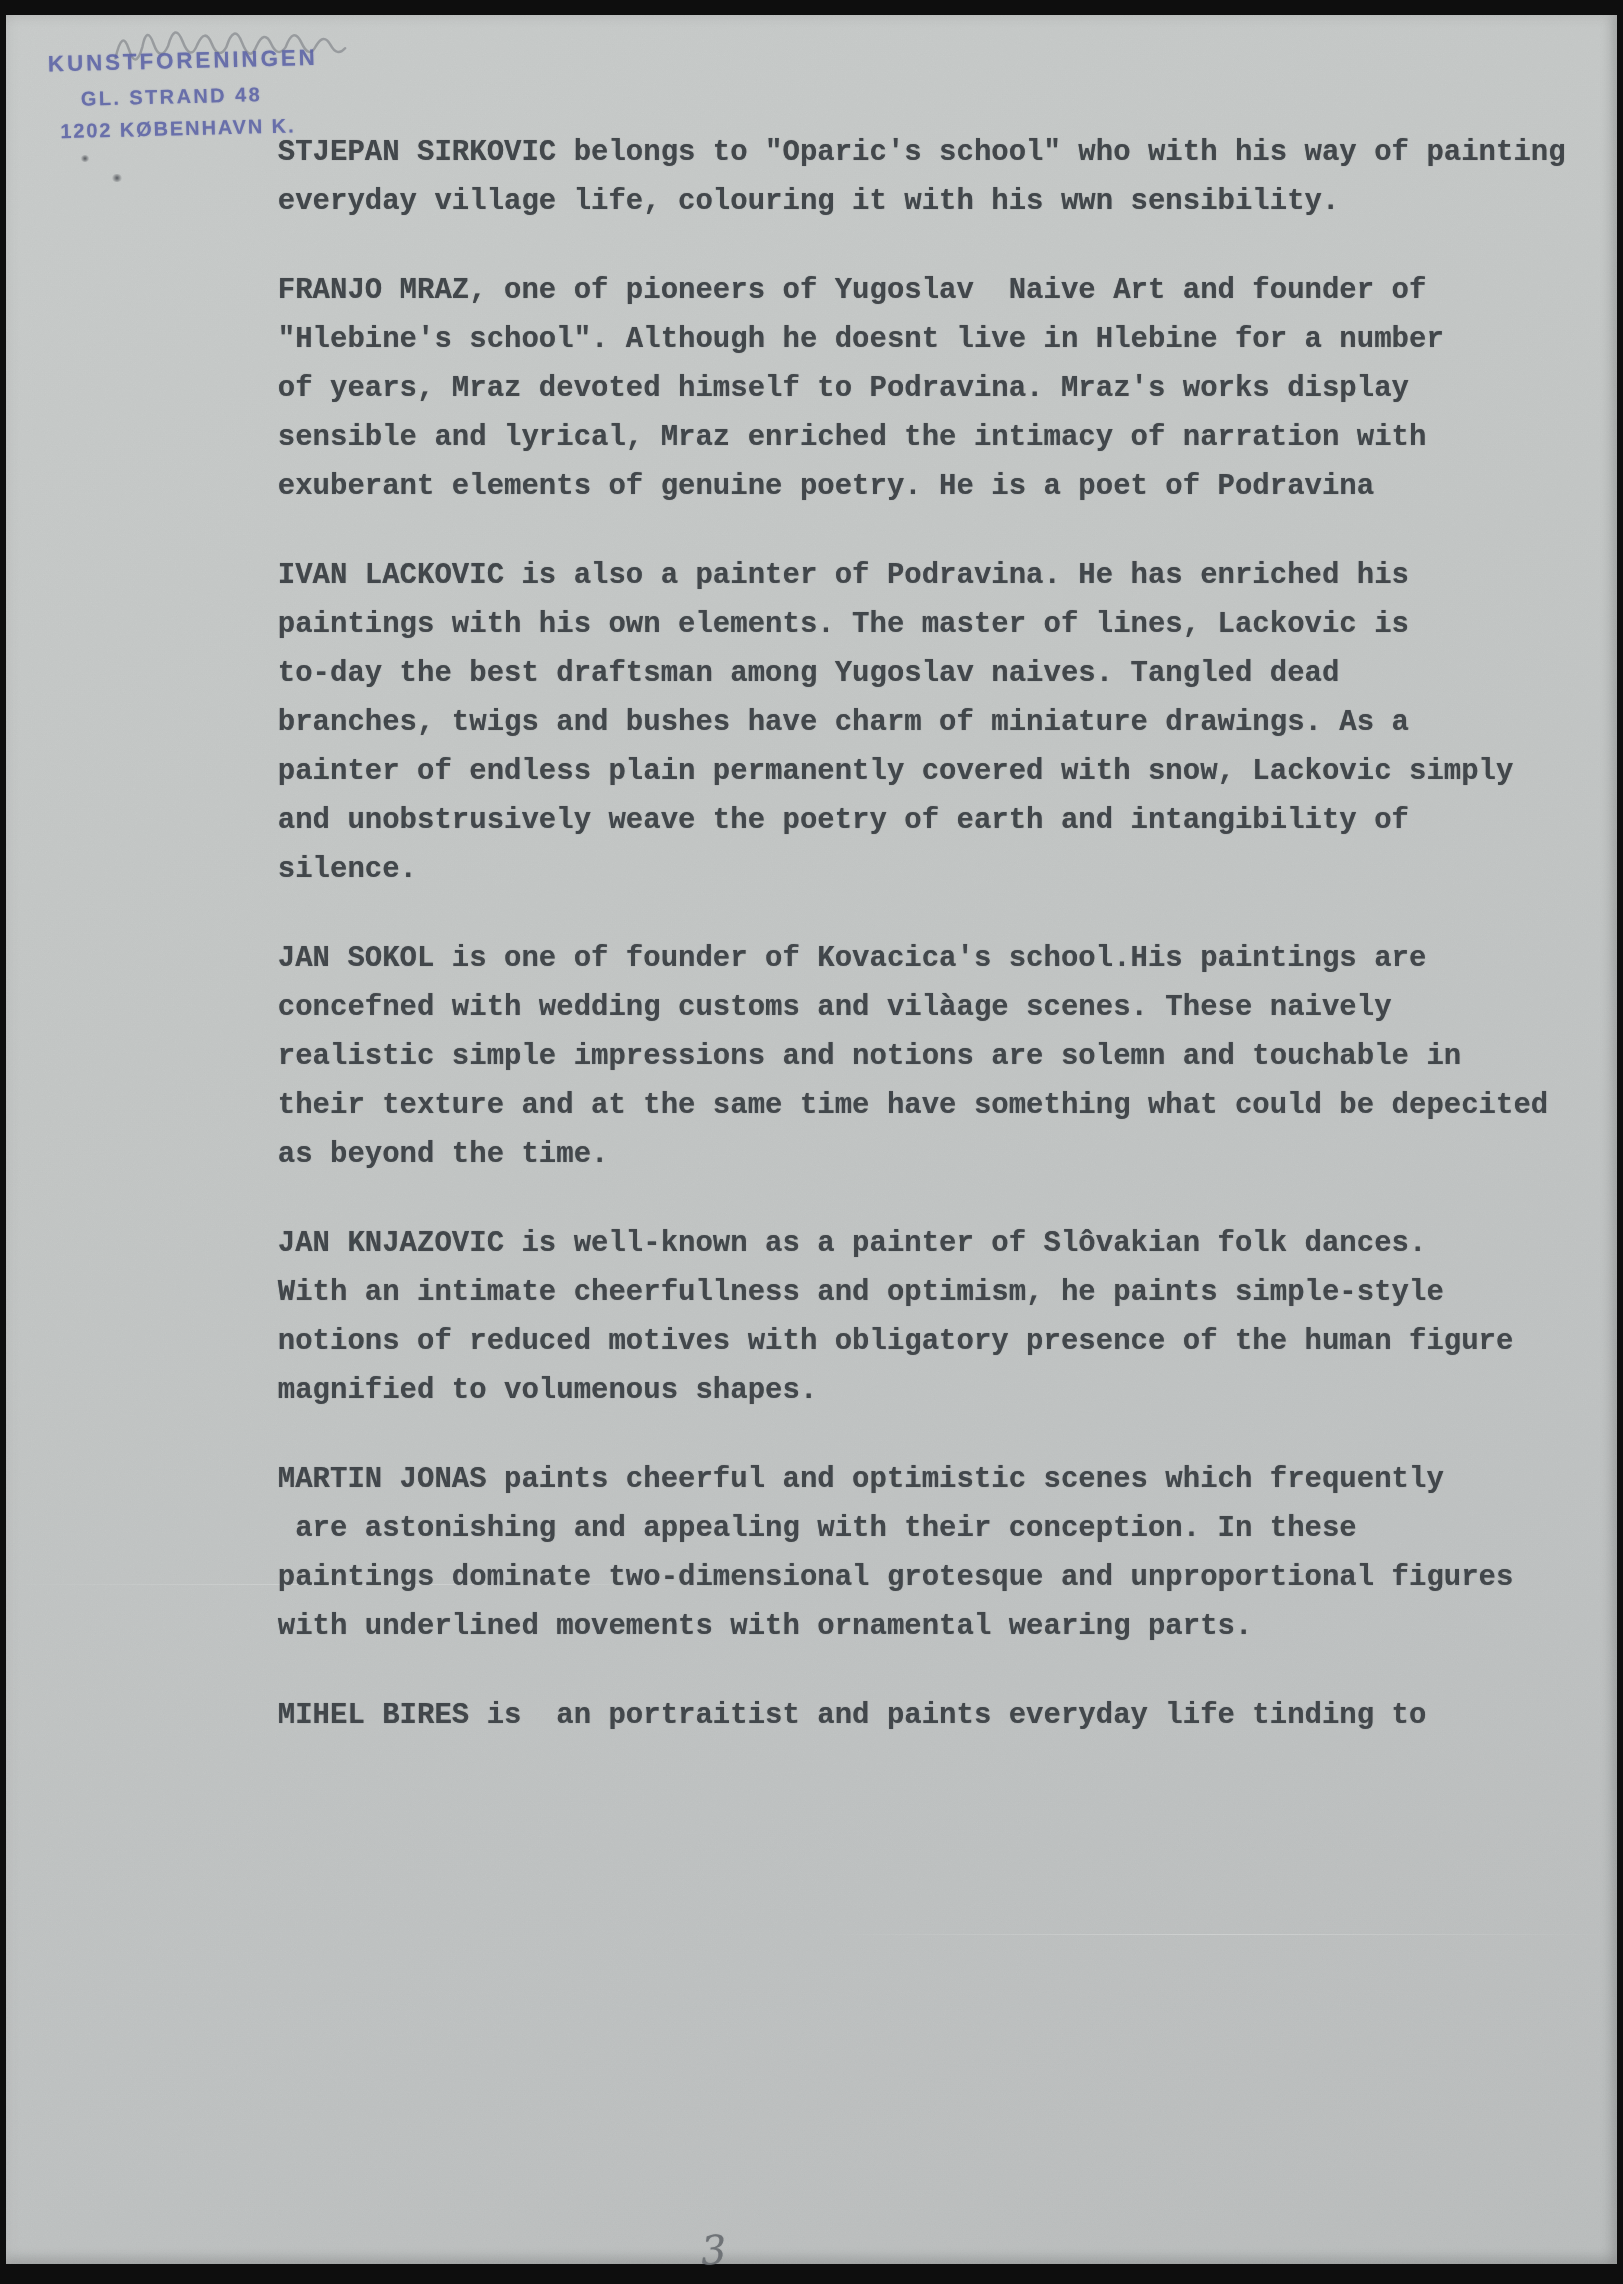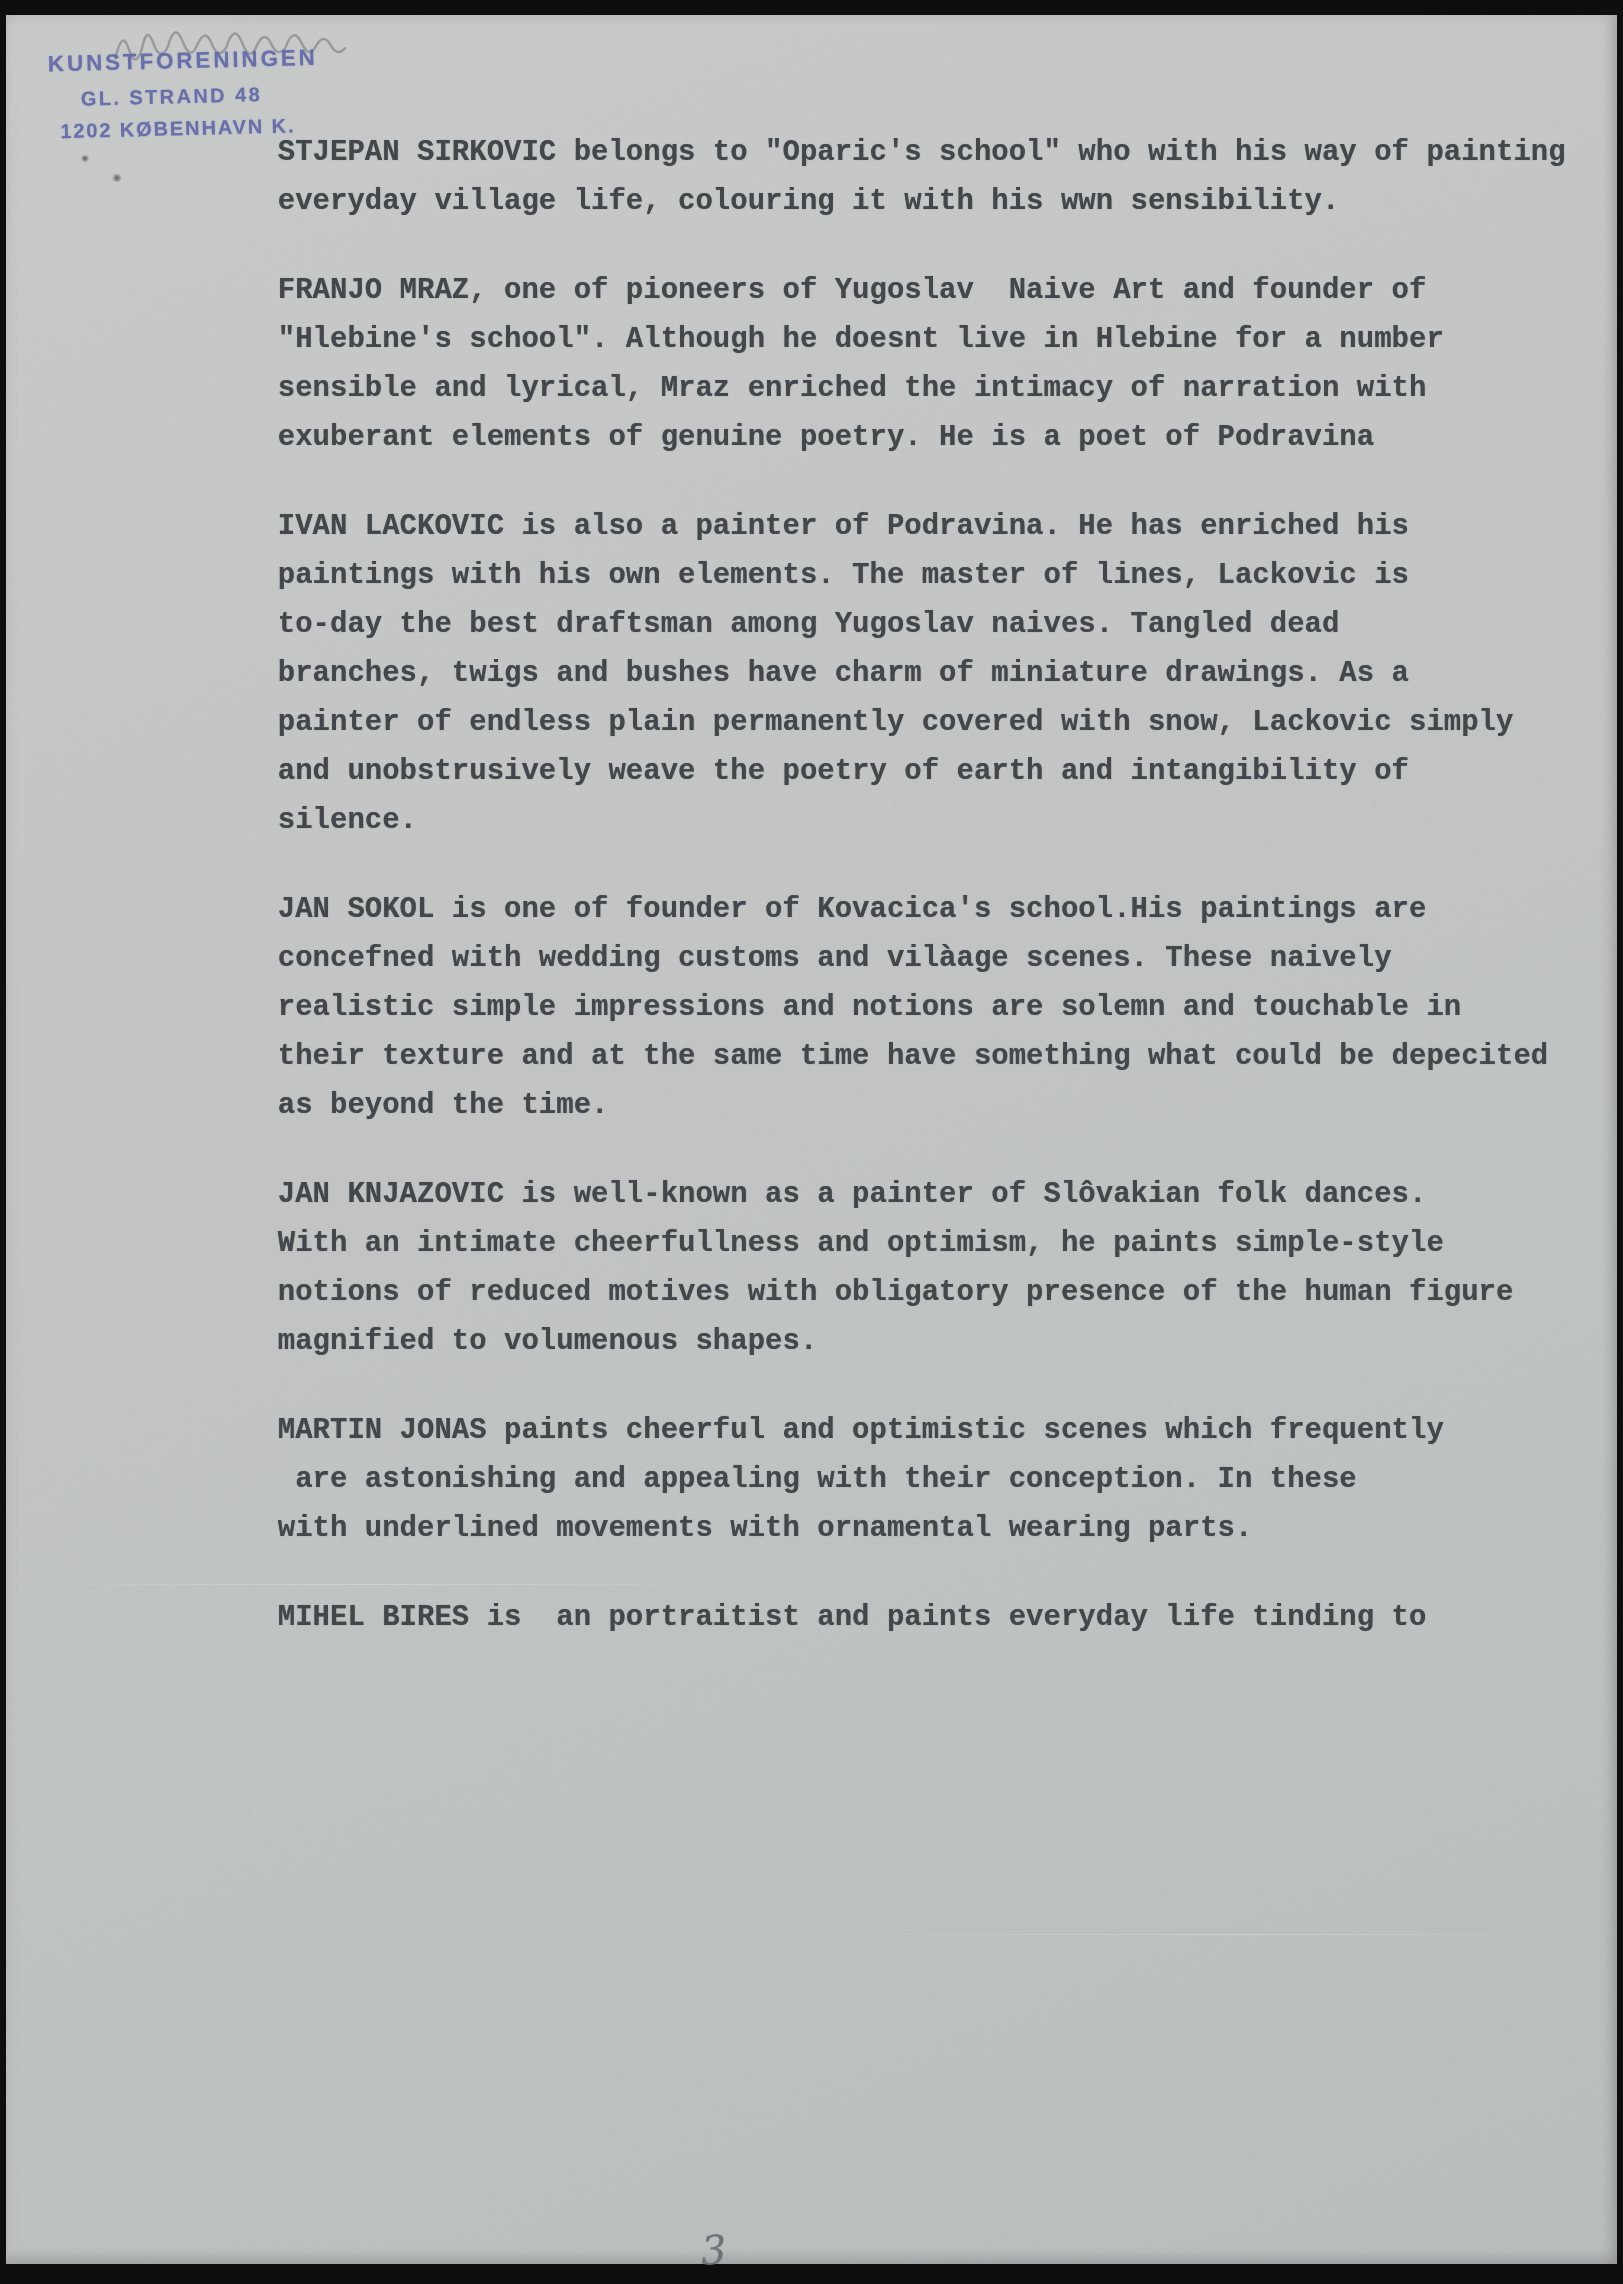--- a/index.html
+++ b/index.html
@@ -90,20 +90,21 @@
   </div>
 
   <div class="typed">
       <div class="para">
         <div class="line">STJEPAN SIRKOVIC belongs to "Oparic's school" who with his way of painting</div>
         <div class="line">everyday village life, colouring it with his wwn sensibility.</div>
       </div>
       <div class="para">
         <div class="line">FRANJO MRAZ, one of pioneers of Yugoslav  Naive Art and founder of</div>
         <div class="line">"Hlebine's school". Although he doesnt live in Hlebine for a number</div>
+        <div class="line">of years, Mraz devoted himself to Podravina. Mraz's works display</div>
         <div class="line">sensible and lyrical, Mraz enriched the intimacy of narration with</div>
         <div class="line">exuberant elements of genuine poetry. He is a poet of Podravina</div>
       </div>
       <div class="para">
         <div class="line">IVAN LACKOVIC is also a painter of Podravina. He has enriched his</div>
         <div class="line">paintings with his own elements. The master of lines, Lackovic is</div>
         <div class="line">to-day the best draftsman among Yugoslav naives. Tangled dead</div>
         <div class="line">branches, twigs and bushes have charm of miniature drawings. As a</div>
         <div class="line">painter of endless plain permanently covered with snow, Lackovic simply</div>
         <div class="line">and unobstrusively weave the poetry of earth and intangibility of</div>
@@ -118,20 +119,21 @@
       </div>
       <div class="para">
         <div class="line">JAN KNJAZOVIC is well-known as a painter of Slôvakian folk dances.</div>
         <div class="line">With an intimate cheerfullness and optimism, he paints simple-style</div>
         <div class="line">notions of reduced motives with obligatory presence of the human figure</div>
         <div class="line">magnified to volumenous shapes.</div>
       </div>
       <div class="para">
         <div class="line">MARTIN JONAS paints cheerful and optimistic scenes which frequently</div>
         <div class="line"> are astonishing and appealing with their conception. In these</div>
+        <div class="line">paintings dominate two-dimensional grotesque and unproportional figures</div>
         <div class="line">with underlined movements with ornamental wearing parts.</div>
       </div>
       <div class="para">
         <div class="line">MIHEL BIRES is  an portraitist and paints everyday life tinding to</div>
       </div>
     </div>
 
   <div class="pagenum">3</div>
 
 </div>

